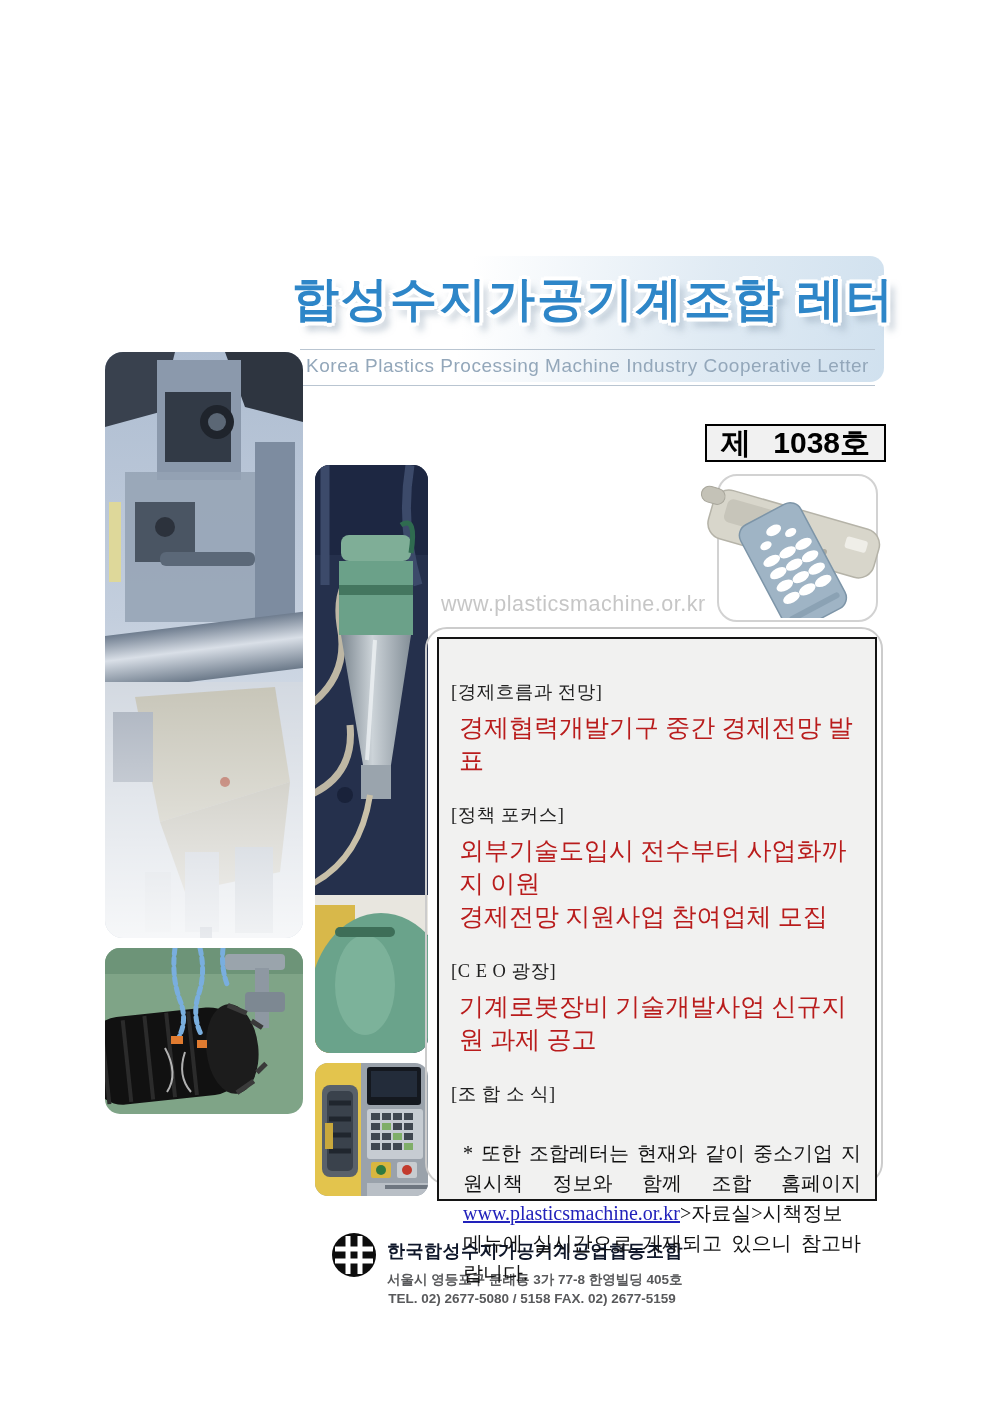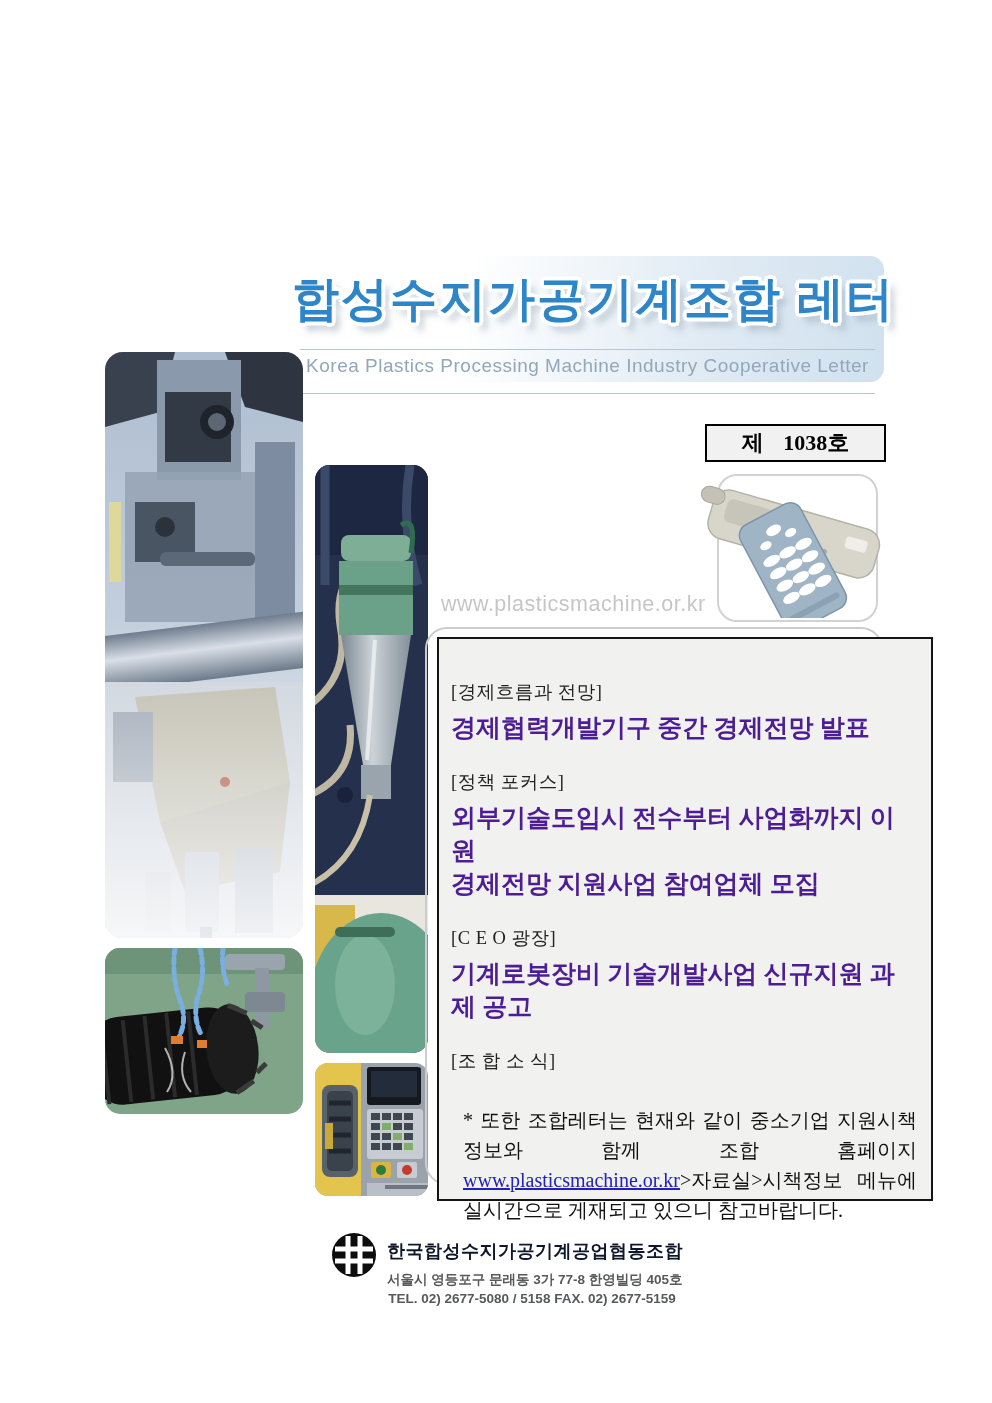--- a/index.html
+++ b/index.html
@@ -9,52 +9,52 @@
   
   .header-tint{position:absolute;left:288px;top:256px;width:596px;height:126px;border-radius:14px;
     background:linear-gradient(100deg,rgba(255,255,255,0) 30%,rgba(186,210,230,.45) 70%,rgba(170,200,225,.55));
     pointer-events:none;}
   .main-title{position:absolute;left:292px;top:268px;width:588px;text-align:center;
     font-weight:bold;font-size:47px;letter-spacing:2px;color:#2e86c8;white-space:nowrap;
     text-shadow:3px 3px 0 #fff,-3px -3px 0 #fff,3px -3px 0 #fff,-3px 3px 0 #fff,
                 0 4px 0 #fff,4px 0 0 #fff,0 -4px 0 #fff,-4px 0 0 #fff,
                 7px 8px 7px rgba(130,150,170,.55);}
   .subtitle-band{position:absolute;left:300px;top:349px;width:575px;
-    border-top:1px solid #b9c5d1;border-bottom:1px solid #b9c5d1;padding:5px 0 16px;}
+    border-top:1px solid #b9c5d1;border-bottom:1px solid #b9c5d1;padding:5px 0 8px;}
   .subtitle{font-size:19px;color:#93a7ba;text-align:center;letter-spacing:.5px;white-space:nowrap;}
 
   
   .photo{position:absolute;overflow:hidden;}
   .photo svg{display:block;width:100%;height:100%;}
   .photo-a{left:105px;top:352px;width:198px;height:586px;border-radius:18px;}
   .photo-b{left:105px;top:948px;width:198px;height:166px;border-radius:15px;}
   .photo-c{left:315px;top:465px;width:113px;height:588px;border-radius:15px;}
   .photo-d{left:315px;top:1063px;width:113px;height:133px;border-radius:13px;}
 
   .watermark{position:absolute;left:441px;top:592px;font-size:21.5px;color:#c6c6c6;
     letter-spacing:.5px;white-space:nowrap;}
 
   .issue-box{position:absolute;left:705px;top:424px;width:177px;height:34px;
     border:2px solid #000;background:#f1f1f1;display:flex;align-items:center;justify-content:center;}
-  .issue-label{font-family:Liberation Serif, serif;font-weight:bold;font-size:22px;color:#000;
+  .issue-label{font-family:Liberation Sans, sans-serif;font-weight:bold;font-size:30px;color:#000;
     word-spacing:14px;white-space:nowrap;}
 
   .phone-frame{position:absolute;left:717px;top:474px;width:157px;height:144px;
     border:2px solid #d2d2d2;border-radius:20px;background:#fff;overflow:visible;}
   .phone-frame svg{position:absolute;left:-42px;top:6px;}
 
   
   .deco-frame{position:absolute;left:425px;top:627px;width:454px;height:554px;
     border:2px solid #cccccc;border-radius:22px;background:transparent;z-index:1;}
-  .toc-box{position:absolute;left:437px;top:637px;width:496px;height:564px;
+  .toc-box{position:absolute;left:437px;top:637px;width:440px;height:564px;
     border:2px solid #141414;background:#f1f1f0;z-index:2;box-sizing:border-box;
     padding:40px 14px 0 12px;font-family:"Liberation Serif",serif;}
   .toc-cat{font-size:18.5px;color:#222;margin:25px 0 7px;letter-spacing:.5px;}
   .toc-cat.first{margin-top:0;}
-  .toc-title{font-size:25px;font-weight:bold;color:#4c1d95;margin:0 0 0 0;line-height:1.32;}
+  .toc-title{font-size:25px;font-weight:normal;color:#b91c1c;margin:0 0 0 8px;line-height:1.32;}
   .toc-note{margin-top:32px;font-size:20px;line-height:1.5;color:#111;text-align:justify;margin-left:12px;}
   .toc-note a{color:#2222bb;text-decoration:underline;}
 
   
   .footer-logo{position:absolute;left:331px;top:1232px;width:46px;height:46px;}
   .footer-name{position:absolute;left:387px;top:1239px;font-weight:bold;font-size:18px;
     color:#0f172a;white-space:nowrap;letter-spacing:.5px;}
   .footer-addr{position:absolute;left:387px;top:1270px;width:290px;text-align:center;
     font-size:13.5px;font-weight:bold;color:#58595b;line-height:19px;white-space:nowrap;}
 </style>

